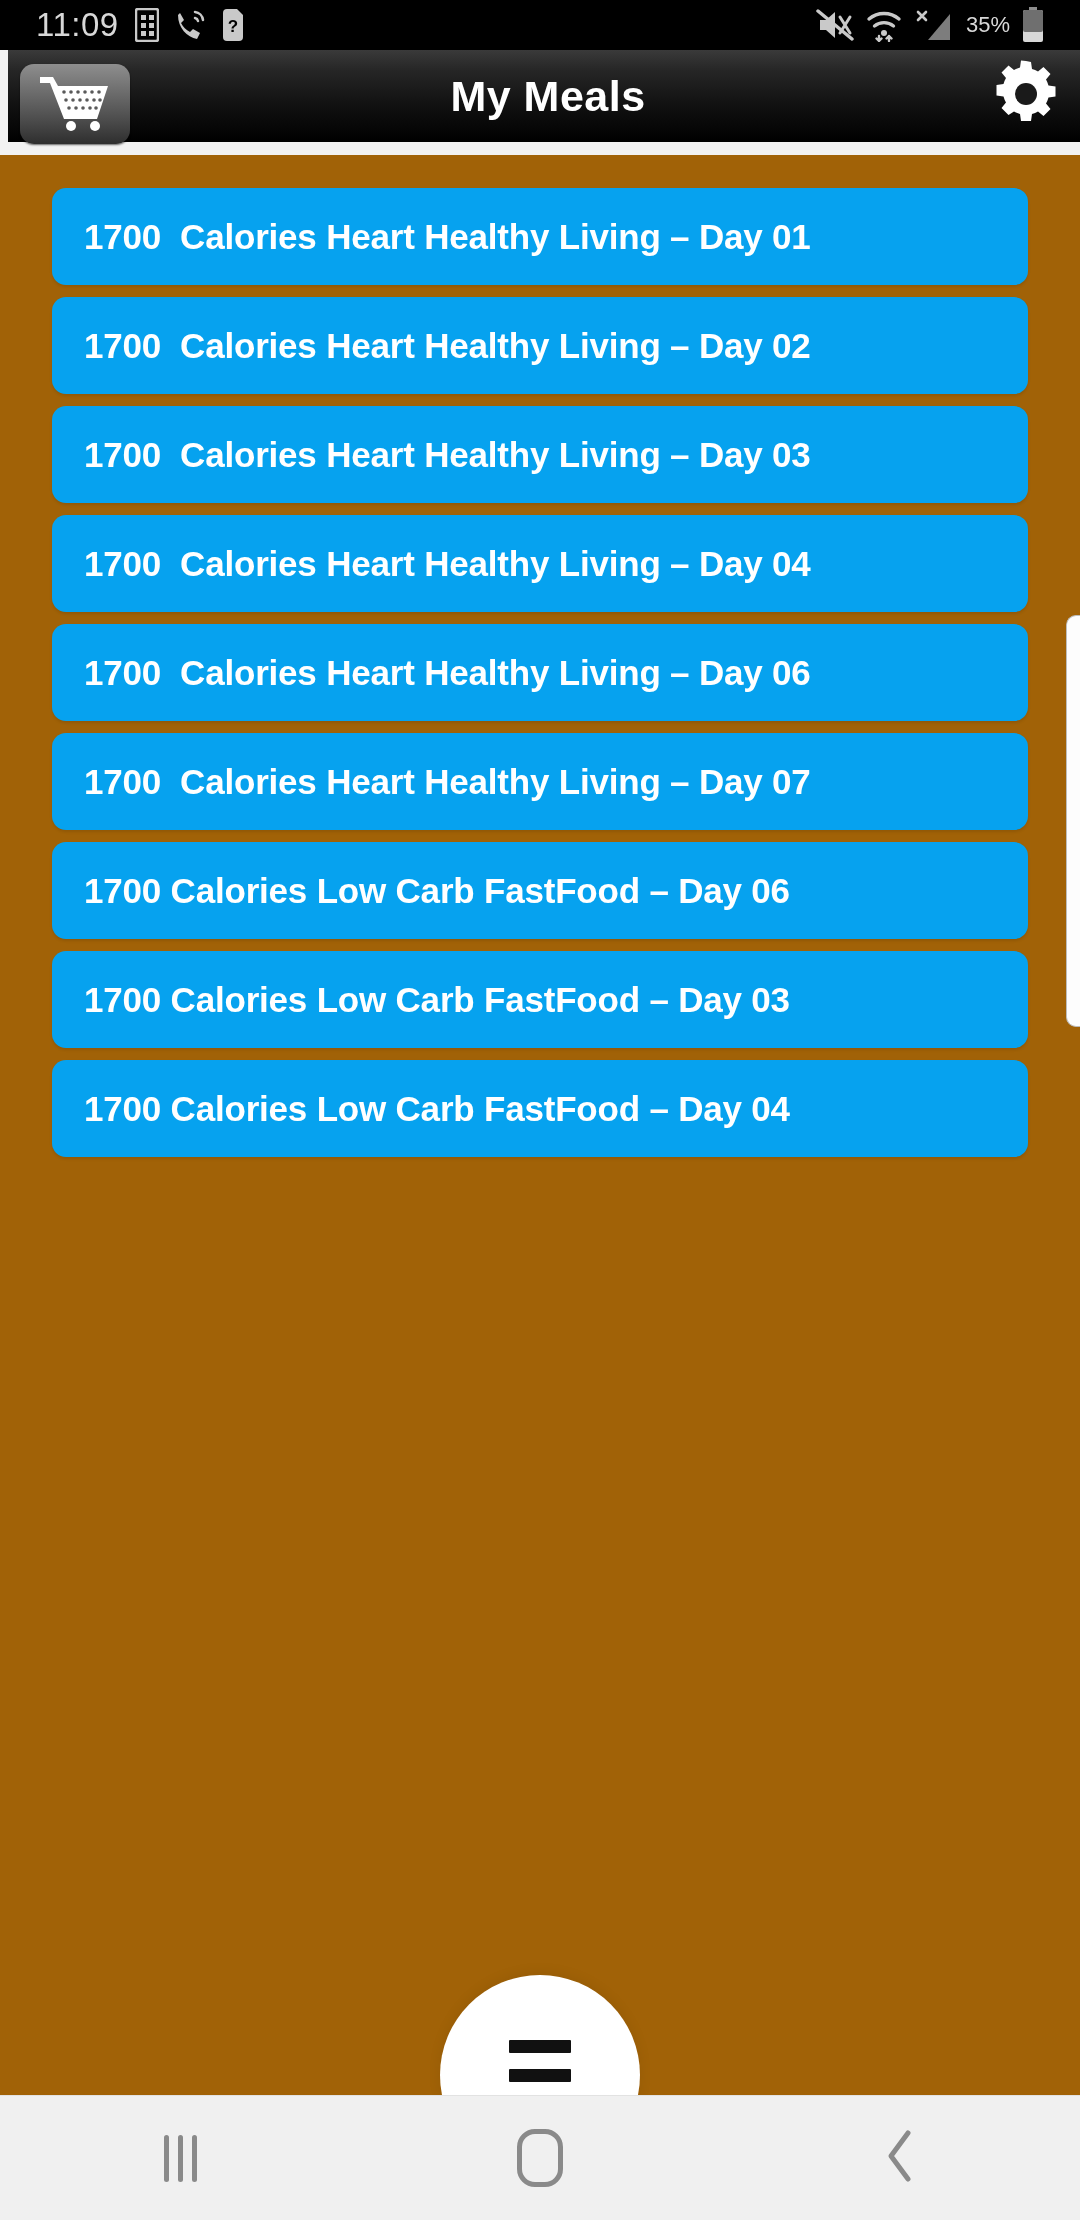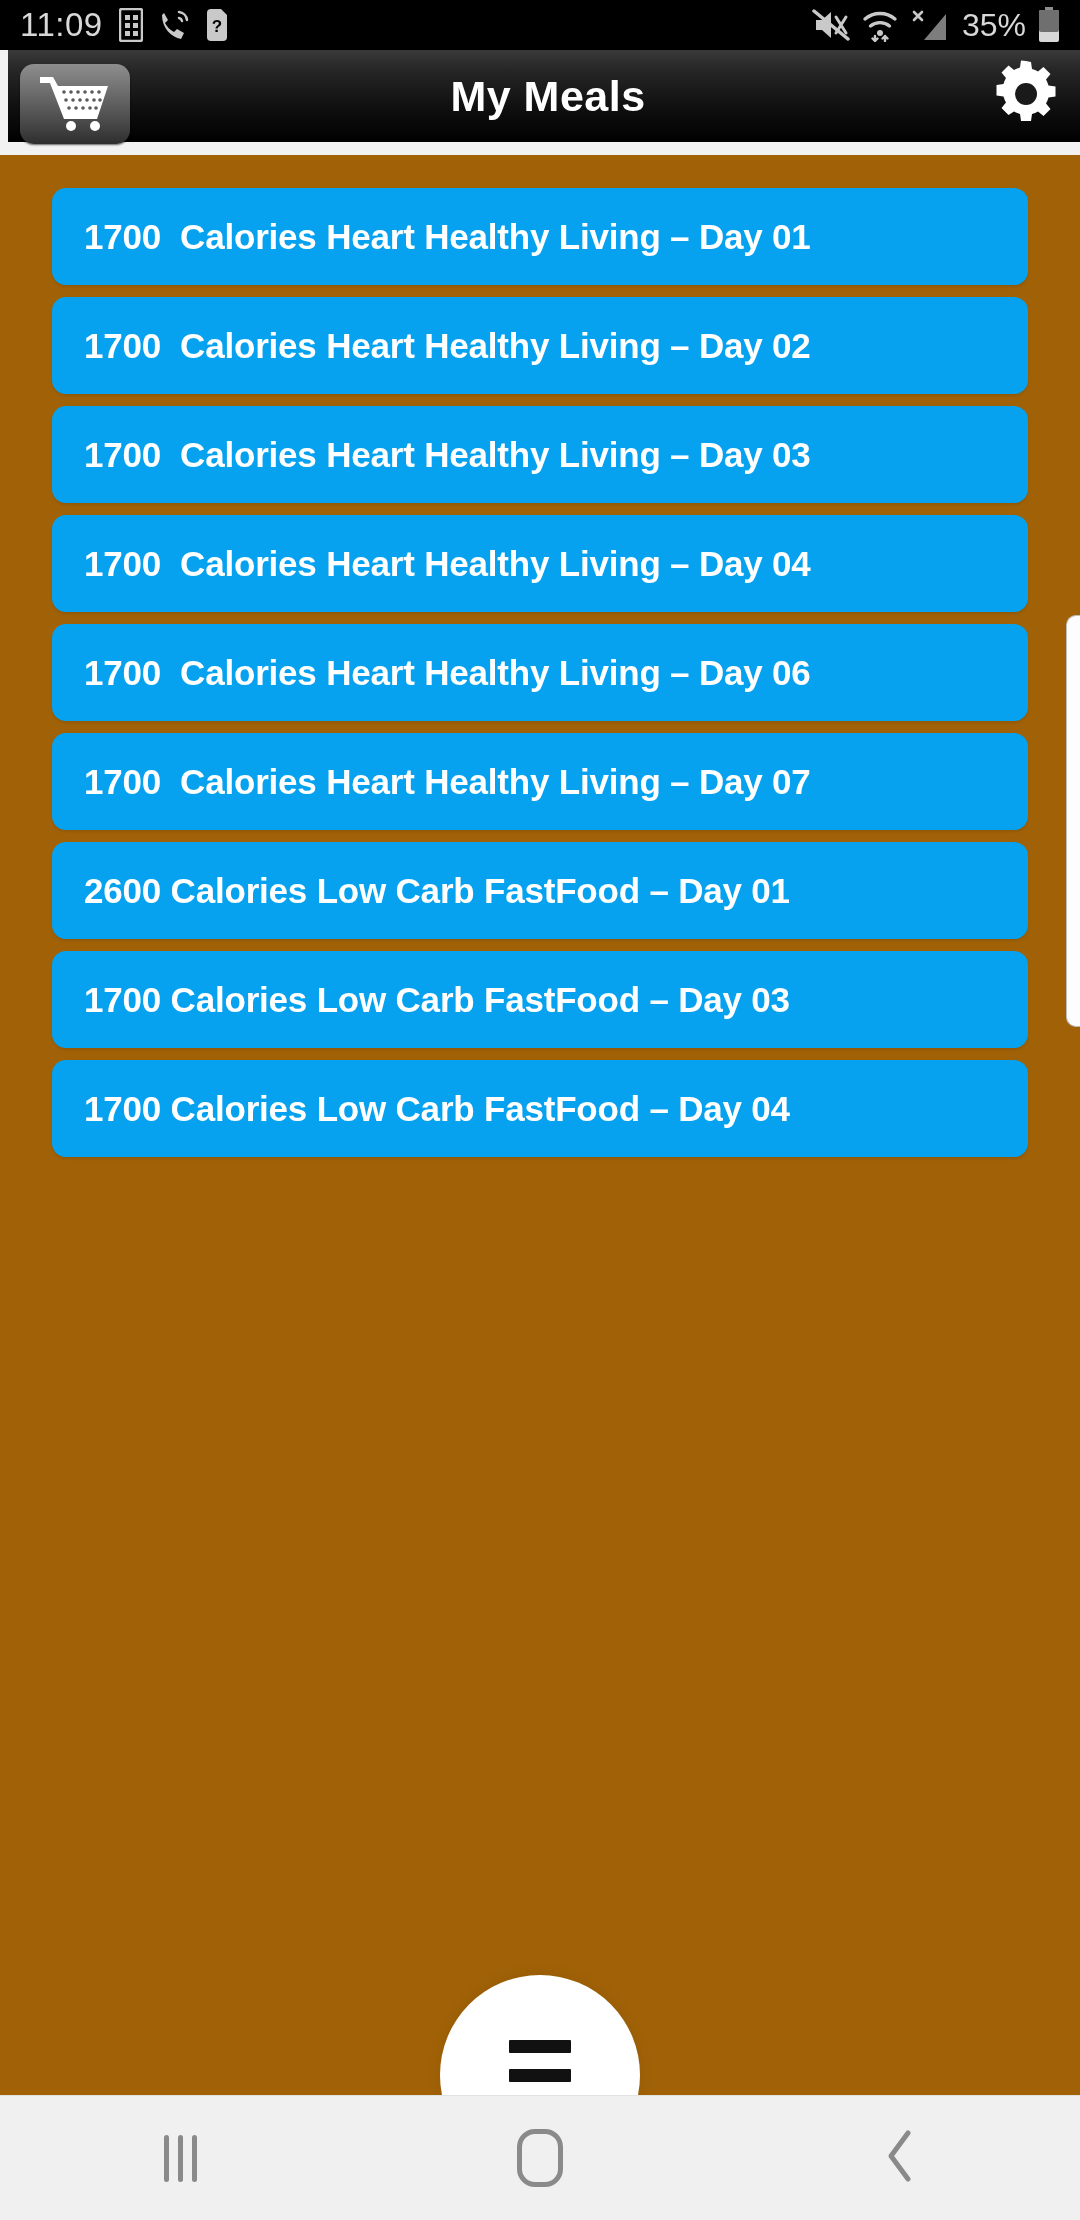--- a/index.html
+++ b/index.html
@@ -8,27 +8,27 @@
     font-family:"Liberation Sans", sans-serif;
     background:#efefef;
     overflow:hidden;
   }
   .screen { position:relative; width:1080px; height:2220px; background:#f2f2f2; }
 
   
   .status-bar {
     position:absolute; top:0; left:0; width:1080px; height:50px;
     background:#000; display:flex; align-items:center;
-    padding:0 20px; color:#d8d8d8;
+    padding:0 36px; color:#d8d8d8;
   }
   .status-left { display:flex; align-items:center; gap:16px; flex:1; }
   .status-right { display:flex; align-items:center; gap:12px; }
   .status-time { font-size:33px; letter-spacing:0.5px; color:#d8d8d8; font-weight:400; }
   .sbicon { display:flex; align-items:center; justify-content:center; }
-  .battery-pct { font-size:32px; color:#d8d8d8; letter-spacing:0; }
+  .battery-pct { font-size:22px; color:#d8d8d8; letter-spacing:0; }
 
   
   .app-header {
     position:absolute; top:50px; left:8px; width:1080px; height:92px;
     background:linear-gradient(to bottom,#3a3a3a 0%,#262626 22%,#111 60%,#000 100%);
     display:flex; align-items:center; justify-content:center;
   }
   .cart-btn {
     position:absolute; left:12px; top:14px; width:110px; height:80px;
     border-radius:14px;
@@ -215,21 +215,21 @@
       <div class="meal-btn">
         <span class="meal-label">1700  Calories Heart Healthy Living – Day 04</span>
       </div>
       <div class="meal-btn">
         <span class="meal-label">1700  Calories Heart Healthy Living – Day 06</span>
       </div>
       <div class="meal-btn">
         <span class="meal-label">1700  Calories Heart Healthy Living – Day 07</span>
       </div>
       <div class="meal-btn">
-        <span class="meal-label">2600 Calories Low Carb FastFood – Day 01</span>
+        <span class="meal-label">1700 Calories Low Carb FastFood – Day 06</span>
       </div>
       <div class="meal-btn">
         <span class="meal-label">1700 Calories Low Carb FastFood – Day 03</span>
       </div>
       <div class="meal-btn">
         <span class="meal-label">1700 Calories Low Carb FastFood – Day 04</span>
       </div>
     </div>
   </div>
 

